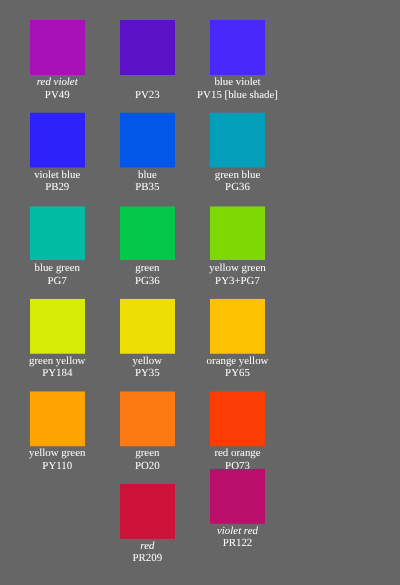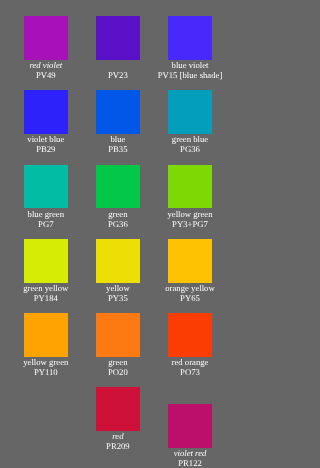--- a/index.html
+++ b/index.html
@@ -125,18 +125,18 @@
   <div class="cell" style="left:154.0px;top:313.0px;">
     <div class="swatch" style="background-color: rgb(251, 61, 3);"></div>
     <div class="label name">red orange</div>
     <div class="label code">PO73</div>
   </div>
   <div class="cell" style="left:81.9px;top:387.2px;">
     <div class="swatch" style="background-color: rgb(206, 17, 57);"></div>
     <div class="label name italic">red</div>
     <div class="label code">PR209</div>
   </div>
-  <div class="cell" style="left:154.0px;top:404px;">
+  <div class="cell" style="left:154.0px;top:375px;">
     <div class="swatch" style="background-color: rgb(188, 14, 107);"></div>
     <div class="label name italic">violet red</div>
     <div class="label code">PR122</div>
   </div>
 </div>
 
 </body></html>

